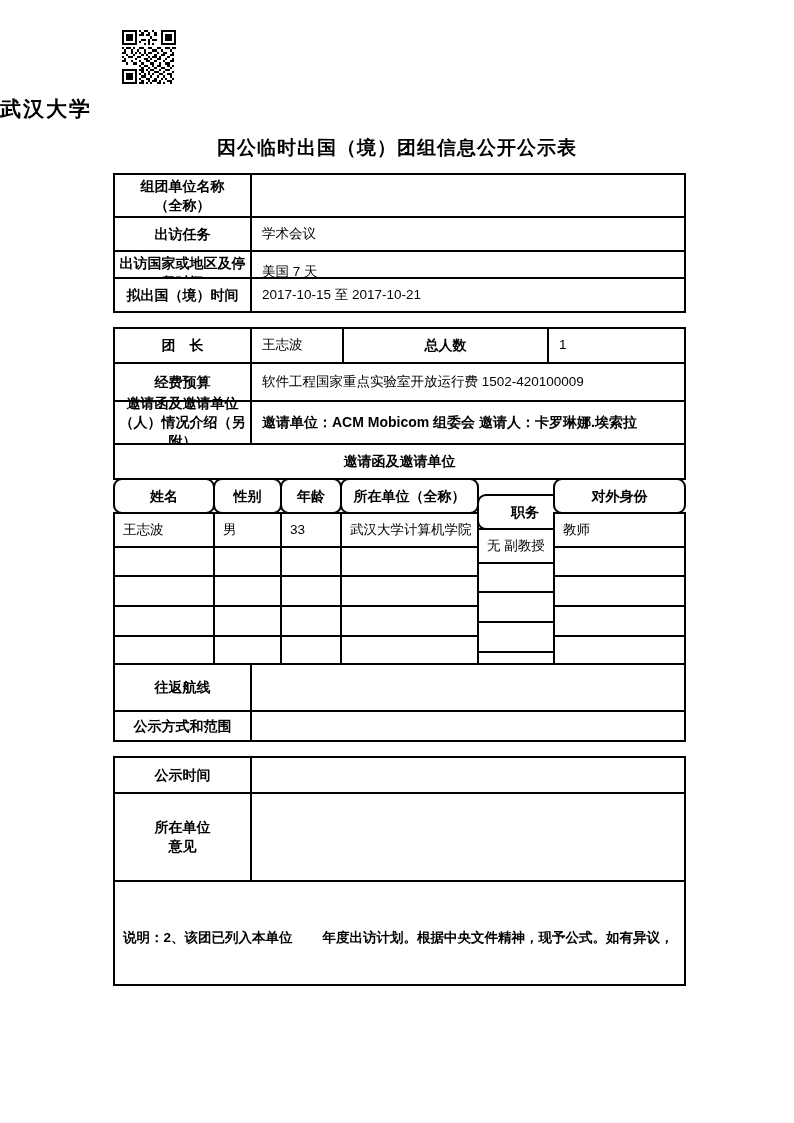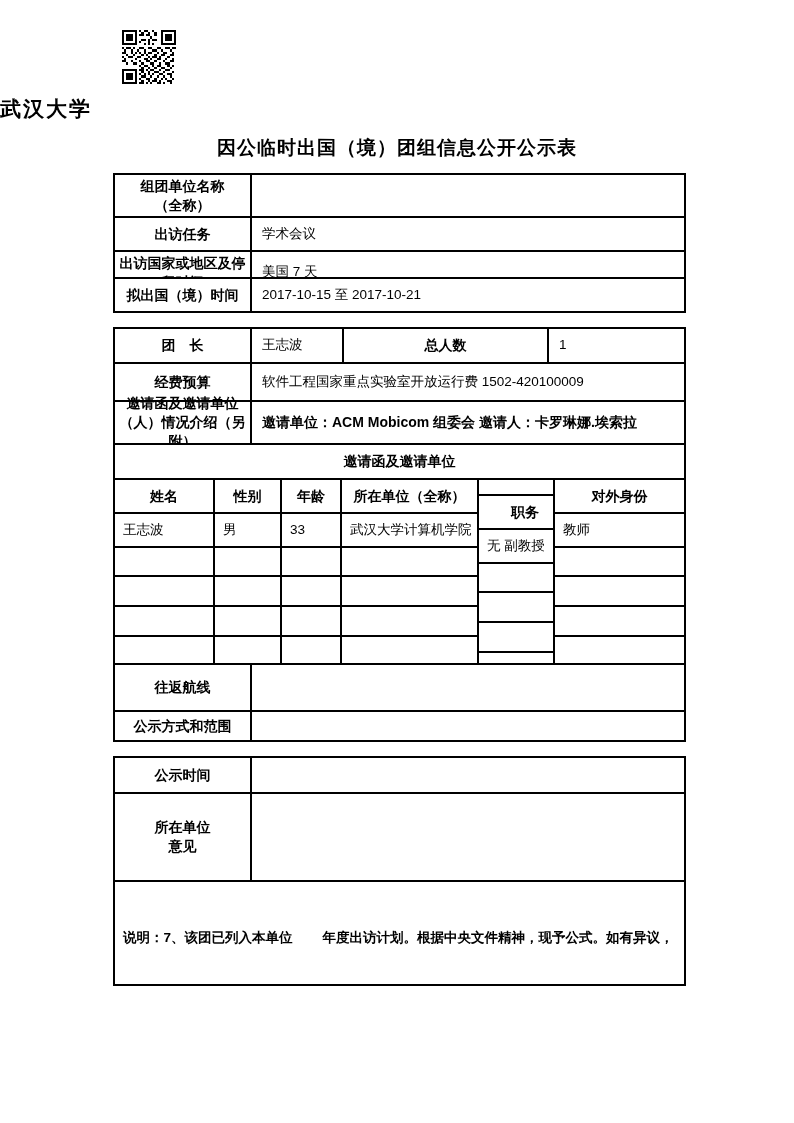--- a/index.html
+++ b/index.html
@@ -25,21 +25,21 @@
   .rw7{top:227px;height:45px;} .rw8{top:270px;height:37px;}
   .rw15{top:490px;height:49px;} .rw16{top:537px;height:32px;} .rw17{top:583px;height:38px;}
   .rw18{top:619px;height:90px;} .rw19{top:707px;height:106px;}
   .full{left:0;width:573px;}
   
   .c-leader{left:137px;width:94px;} .c-total-label{left:229px;width:207px;}
   .c-total-value{left:434px;width:139px;}
   
   .pc0{left:0;width:102px;} .pc1{left:100px;width:69px;} .pc2{left:167px;width:62px;}
   .pc3{left:227px;width:139px;} .pc4{left:364px;width:96px;margin-top:16px;} .pc5{left:440px;width:133px;}
-  .r9{top:305px;height:36px;} .r10{top:339px;height:36px;} .r11{top:373px;height:31px;}
+  .r9{top:305px;height:36px;border-radius:9px;} .r10{top:339px;height:36px;} .r11{top:373px;height:31px;}
   .r12{top:402px;height:32px;} .r13{top:432px;height:32px;} .r14{top:462px;height:30px;}
   .pdata{padding-left:8px;}
   
   .opinion-value{flex-direction:column;align-items:stretch;justify-content:space-between;
                  padding:8px 10px 6px 12px;}
   .opinion-statement{font-weight:bold;font-size:14px;}
   .signature-row{display:flex;justify-content:space-between;font-weight:bold;
                  font-size:14px;white-space:pre-wrap;}
   
   .notes-cell{display:block;padding:5px 8px;font-weight:bold;font-size:13.5px;
@@ -280,21 +280,21 @@
     <div class="cell val-cell val rw17"></div>
 
     <div class="cell lab-cell lab rw18">
       <span>所在单位</span>
       <span>意见</span>
     </div>
     <div class="cell opinion-value val rw18">
     </div>
 
     <div class="cell notes-cell full rw19">
-      <div class="nl0">说明：7、该团已列入本单位        年度出访计划。根据中央文件精神，现予公式。如有异议，</div>
+      <div class="nl0">说明：2、该团已列入本单位        年度出访计划。根据中央文件精神，现予公式。如有异议，</div>
       
       
       
       
     </div>
 
   </div>
 </div>
 
 </body></html>

